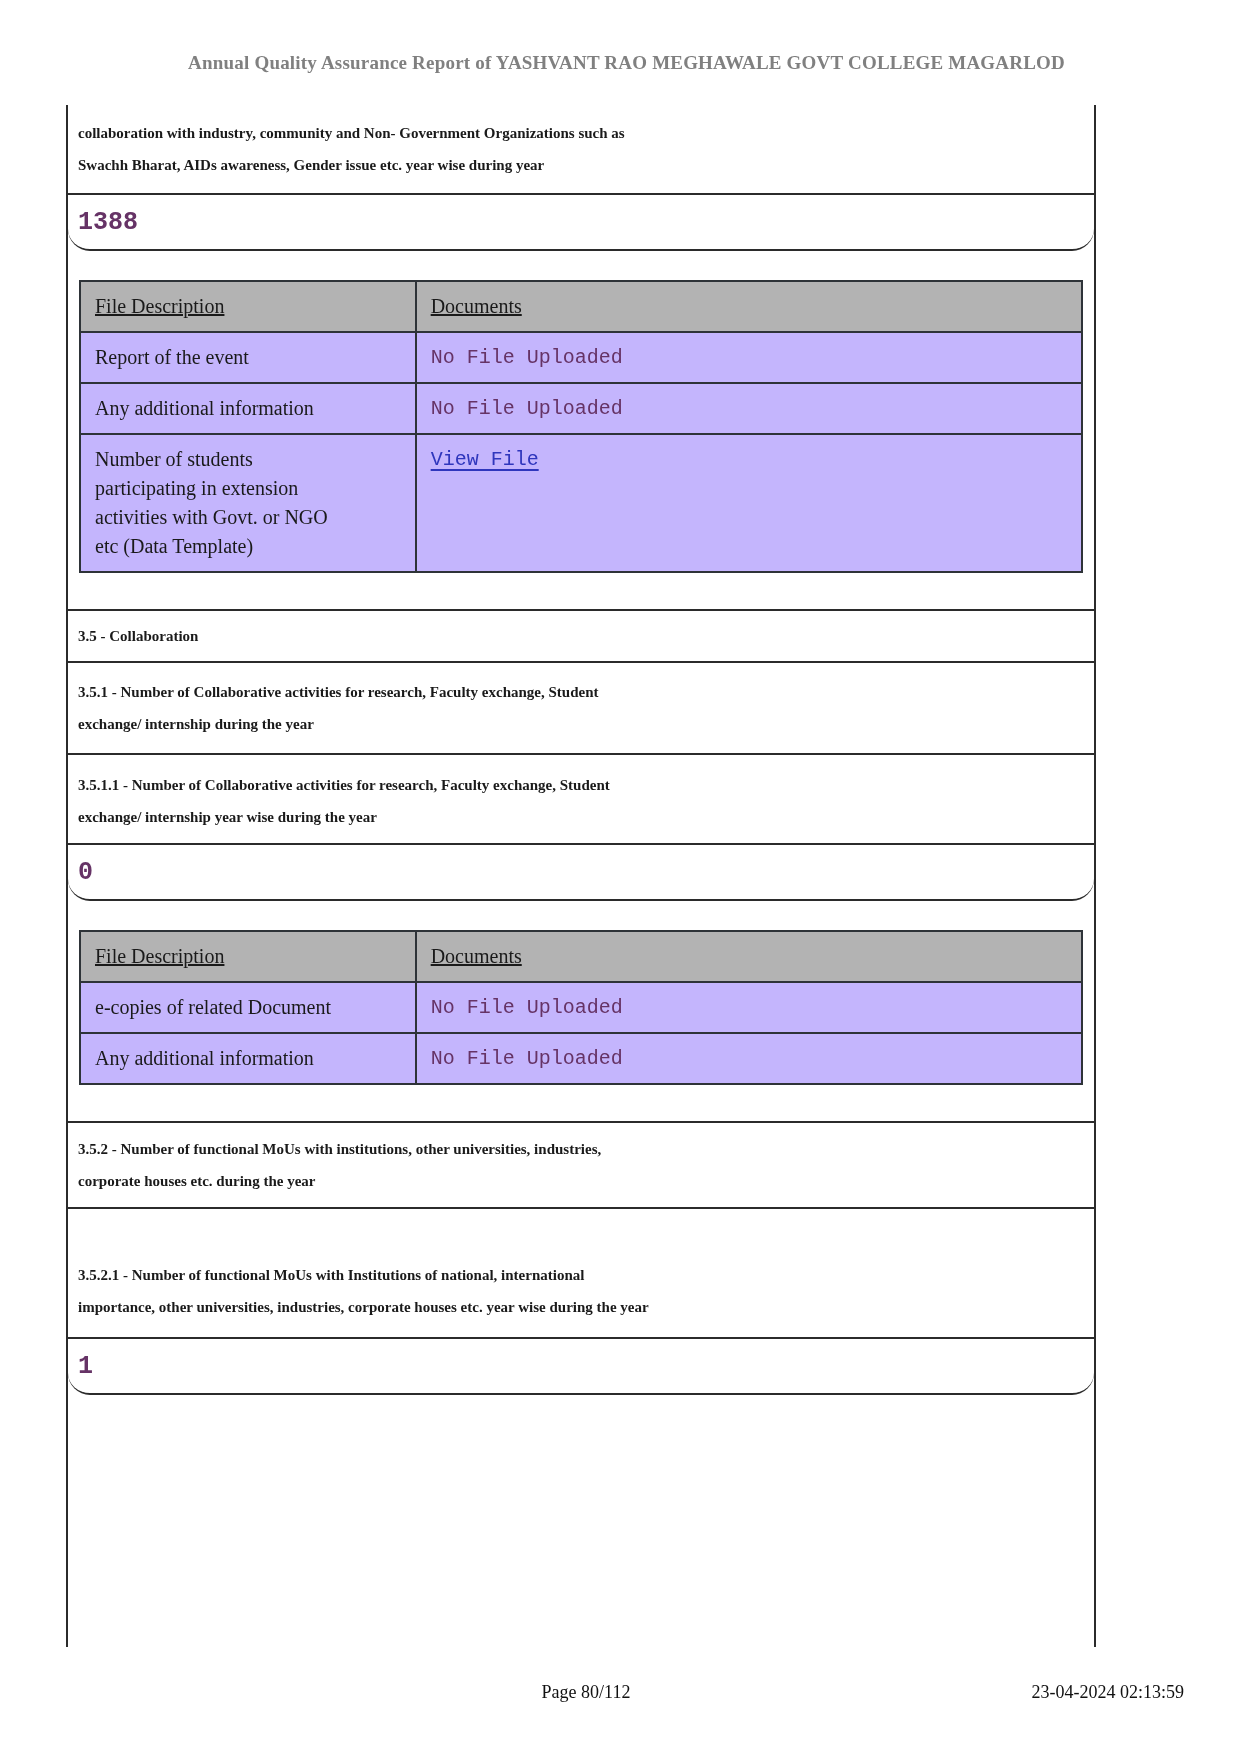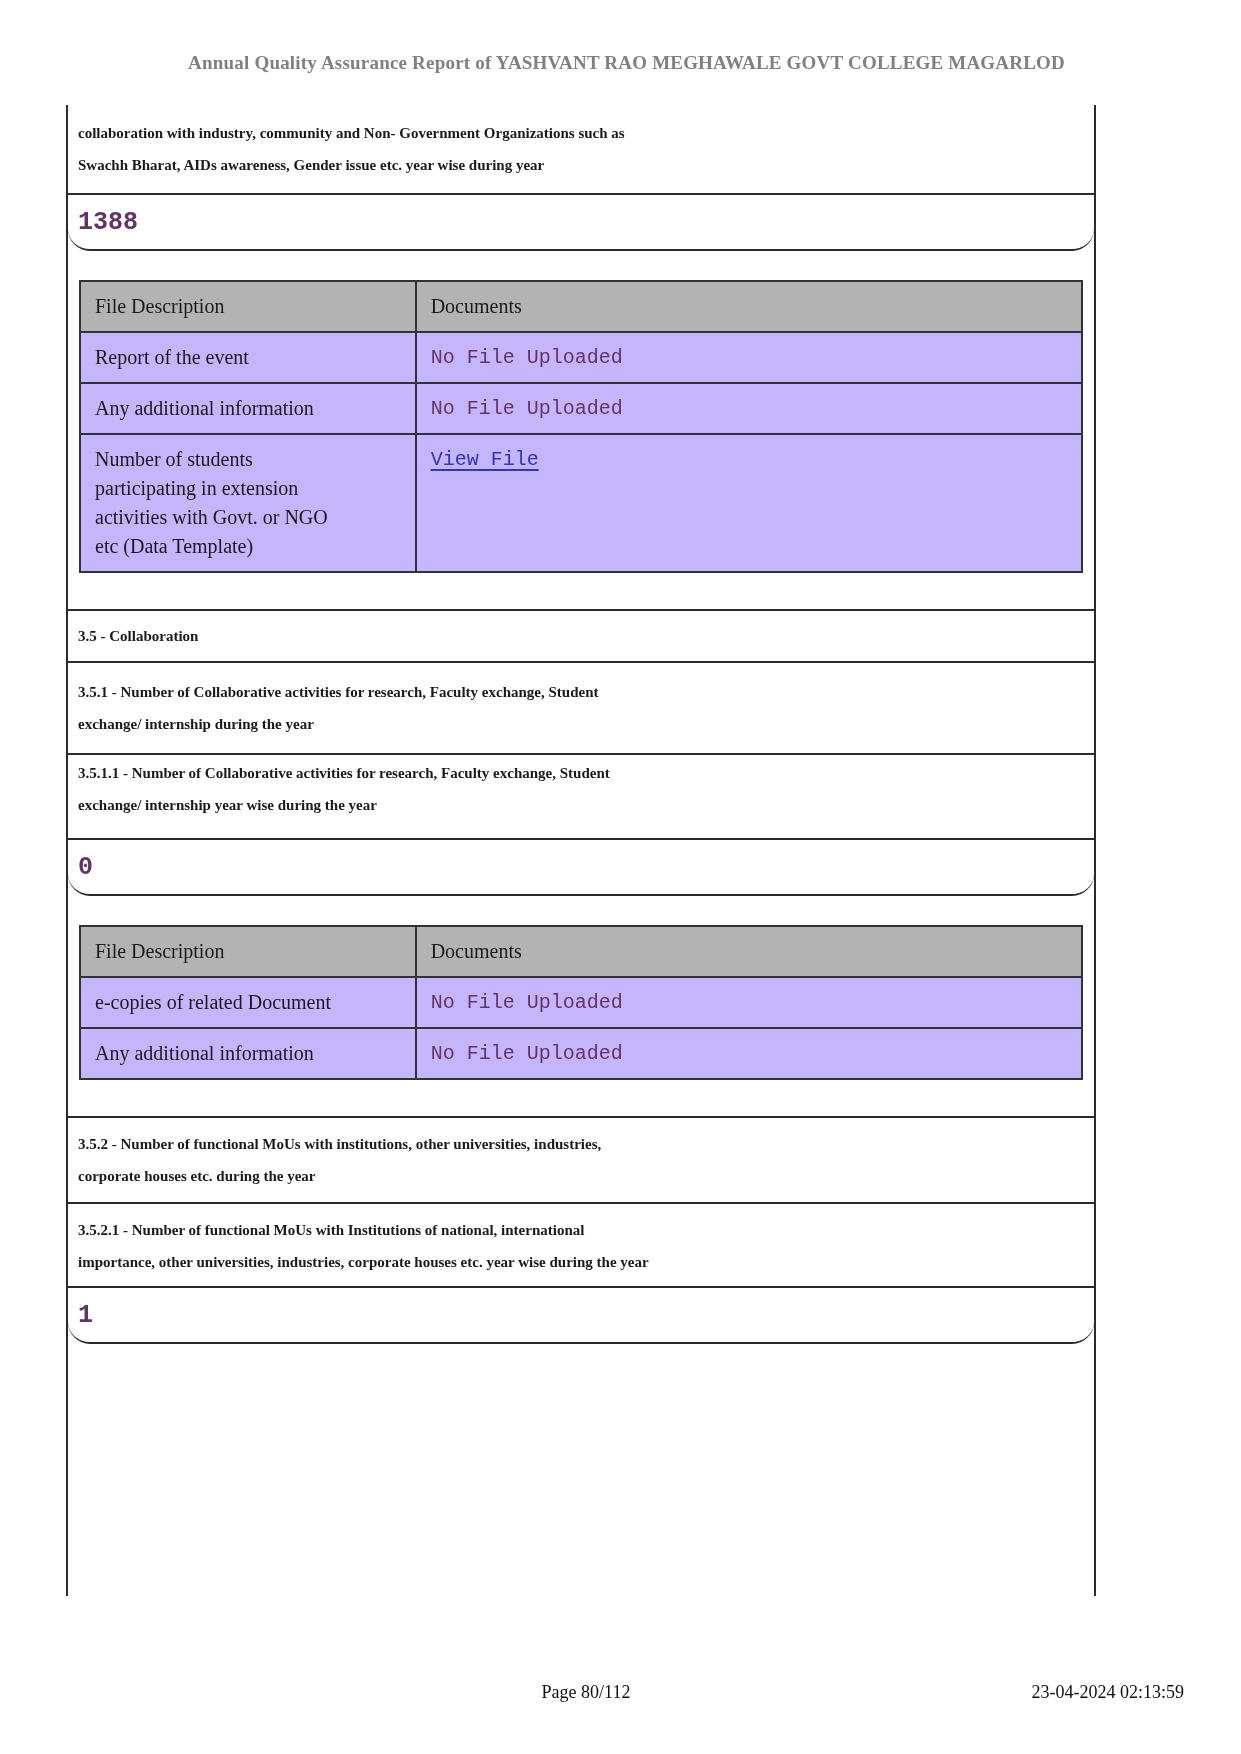--- a/index.html
+++ b/index.html
@@ -39,23 +39,23 @@
   }
   .row.section {
     font-weight: bold;
     font-size: 15px;
     line-height: 32px;
     padding: 12px 12px 12px 10px;
   }
   .row.sec-a   { min-height: 88px; }
   .row.sec-35  { min-height: 50px; padding-top: 9px; padding-bottom: 9px; }
   .row.sec-351 { min-height: 90px; padding-top: 13px; padding-bottom: 13px; }
-  .row.sec-3511{ min-height: 85px; padding-top: 2px; padding-bottom: 10px; }
+  .row.sec-3511{ min-height: 85px; padding-top: 14px; padding-bottom: 10px; }
   .row.sec-352 { min-height: 84px; padding-top: 10px; padding-bottom: 10px; }
-  .row.sec-3521{ min-height: 84px; padding-top: 10px; padding-bottom: 8px; }
+  .row.sec-3521{ min-height: 84px; padding-top: 10px; padding-bottom: 14px; margin-top: 40px; }
 
   .row.value {
     font-family: "Liberation Mono", monospace;
     font-weight: bold;
     font-size: 25px;
     line-height: 28px;
     color: #663366;
     min-height: 54px;
     padding: 14px 10px 12px 10px;
     border-radius: 22px;
@@ -73,20 +73,21 @@
     vertical-align: top;
     text-align: left;
     font-weight: normal;
     font-size: 20px;
     line-height: 29px;
     padding: 10px 14px;
   }
   table.files th {
     background: #b3b3b3;
     height: 50px;
+    text-decoration: underline;
   }
   table.files td { background: #c4b5fd; }
   td.desc-col, th.desc-col { width: 33.5%; white-space: pre-line; }
   td.doc-col {
     text-align: center;
     font-family: "Liberation Mono", monospace;
     font-weight: bold;
     font-size: 25px;
     color: #663366;
   }

